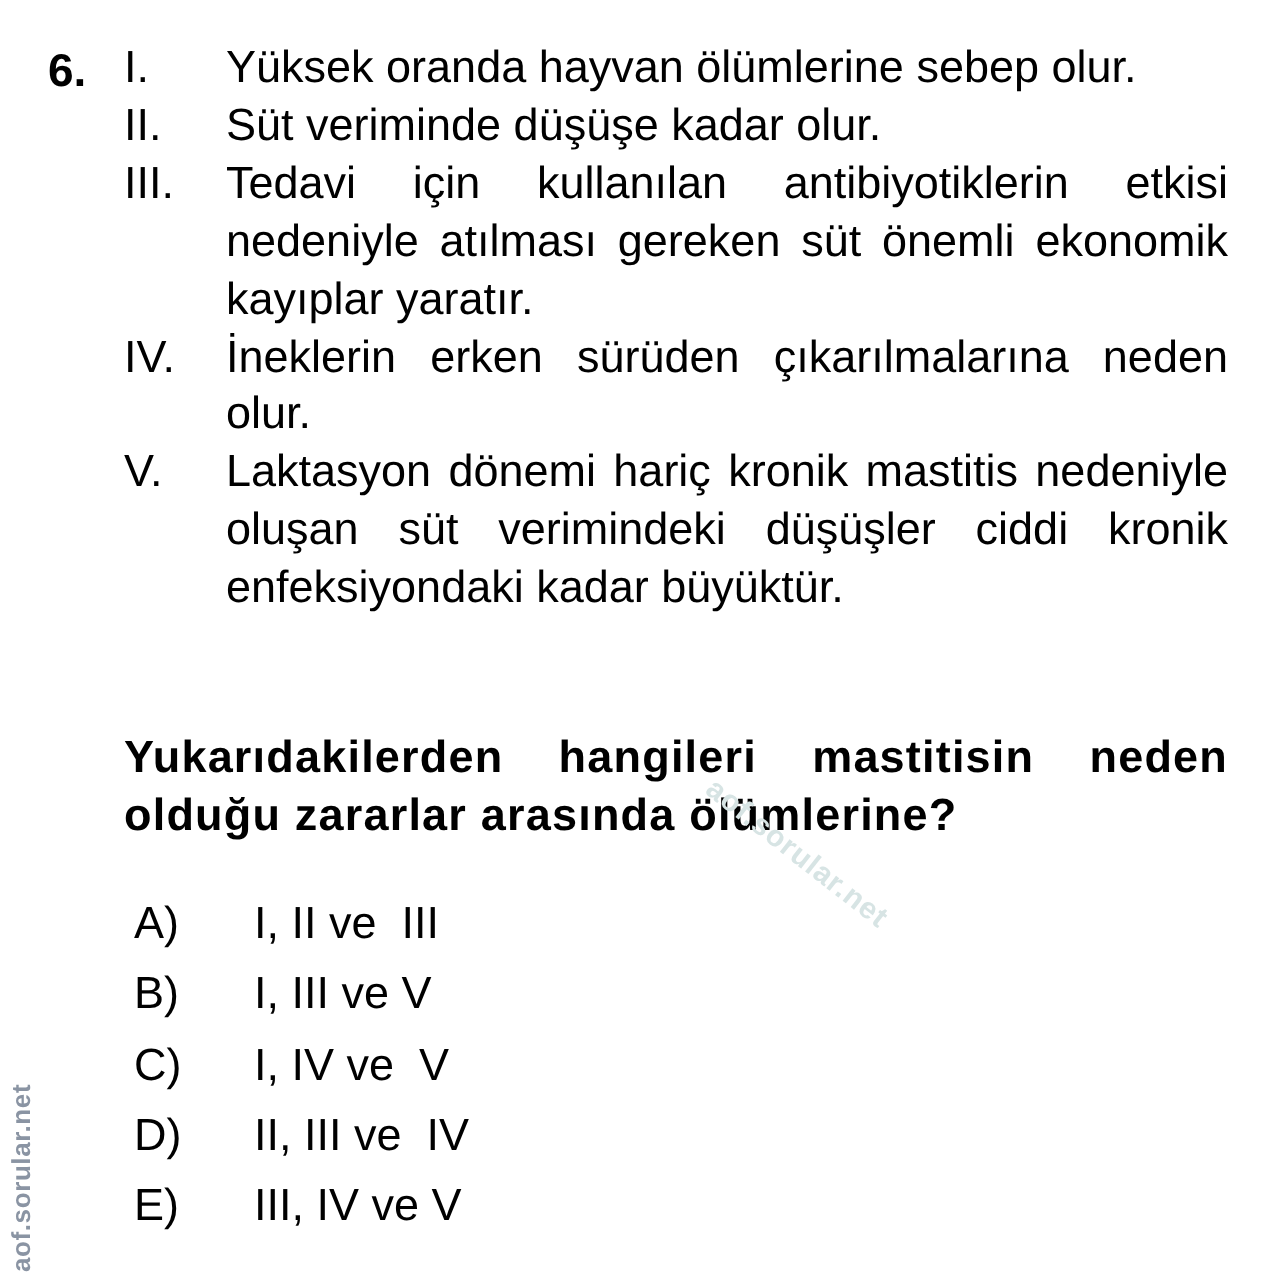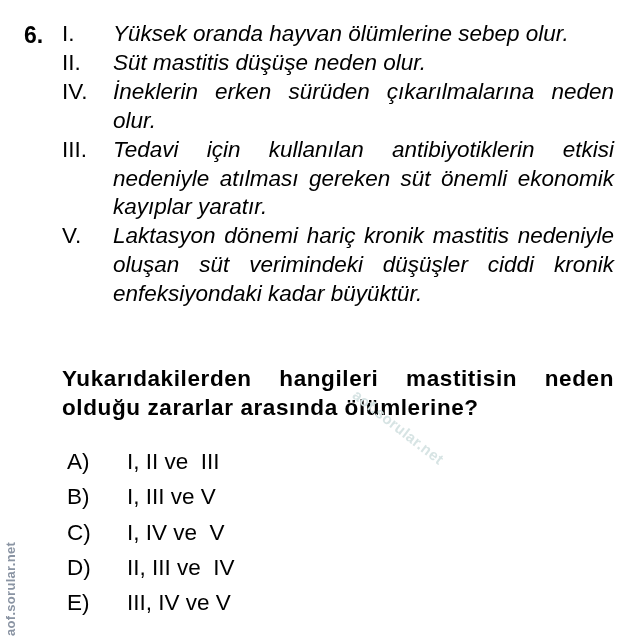--- a/index.html
+++ b/index.html
@@ -37,21 +37,20 @@
   }
   .item .roman {
     position: absolute;
     left: 0;
     top: 0;
   }
   .item .text {
     display: block;
     text-align: justify;
     text-align-last: left;
-    font-style: italic;
   }
   .question {
     position: absolute;
     left: 62px;
     top: 365px;
     width: 552px;
     font-size: 22.5px;
     font-weight: bold;
     line-height: 28.5px;
     text-align: justify;
@@ -114,29 +113,29 @@
 
 <div class="qnum">6.</div>
 
 <div class="items">
   <div class="item">
     <span class="roman">I.</span>
     <span class="text">Yüksek oranda hayvan ölümlerine sebep olur.</span>
   </div>
   <div class="item">
     <span class="roman">II.</span>
-    <span class="text">Süt mastitis düşüşe neden olur.</span>
+    <span class="text">Süt veriminde düşüşe kadar olur.</span>
+  </div>
+  <div class="item">
+    <span class="roman">III.</span>
+    <span class="text">Tedavi için kullanılan antibiyotiklerin etkisi nedeniyle atılması gereken süt önemli ekonomik kayıplar yaratır.</span>
   </div>
   <div class="item">
     <span class="roman">IV.</span>
     <span class="text">İneklerin erken sürüden çıkarılmalarına neden olur.</span>
-  </div>
-  <div class="item">
-    <span class="roman">III.</span>
-    <span class="text">Tedavi için kullanılan antibiyotiklerin etkisi nedeniyle atılması gereken süt önemli ekonomik kayıplar yaratır.</span>
   </div>
   <div class="item">
     <span class="roman">V.</span>
     <span class="text">Laktasyon dönemi hariç kronik mastitis nedeniyle oluşan süt verimindeki düşüşler ciddi kronik enfeksiyondaki kadar büyüktür.</span>
   </div>
 </div>
 
 <div class="question"><span>Yukarıdakilerden hangileri mastitisin neden olduğu </span><span class="underlined">zararlar</span><span> arasında ölümlerine?</span></div>
 
 <div class="options">

